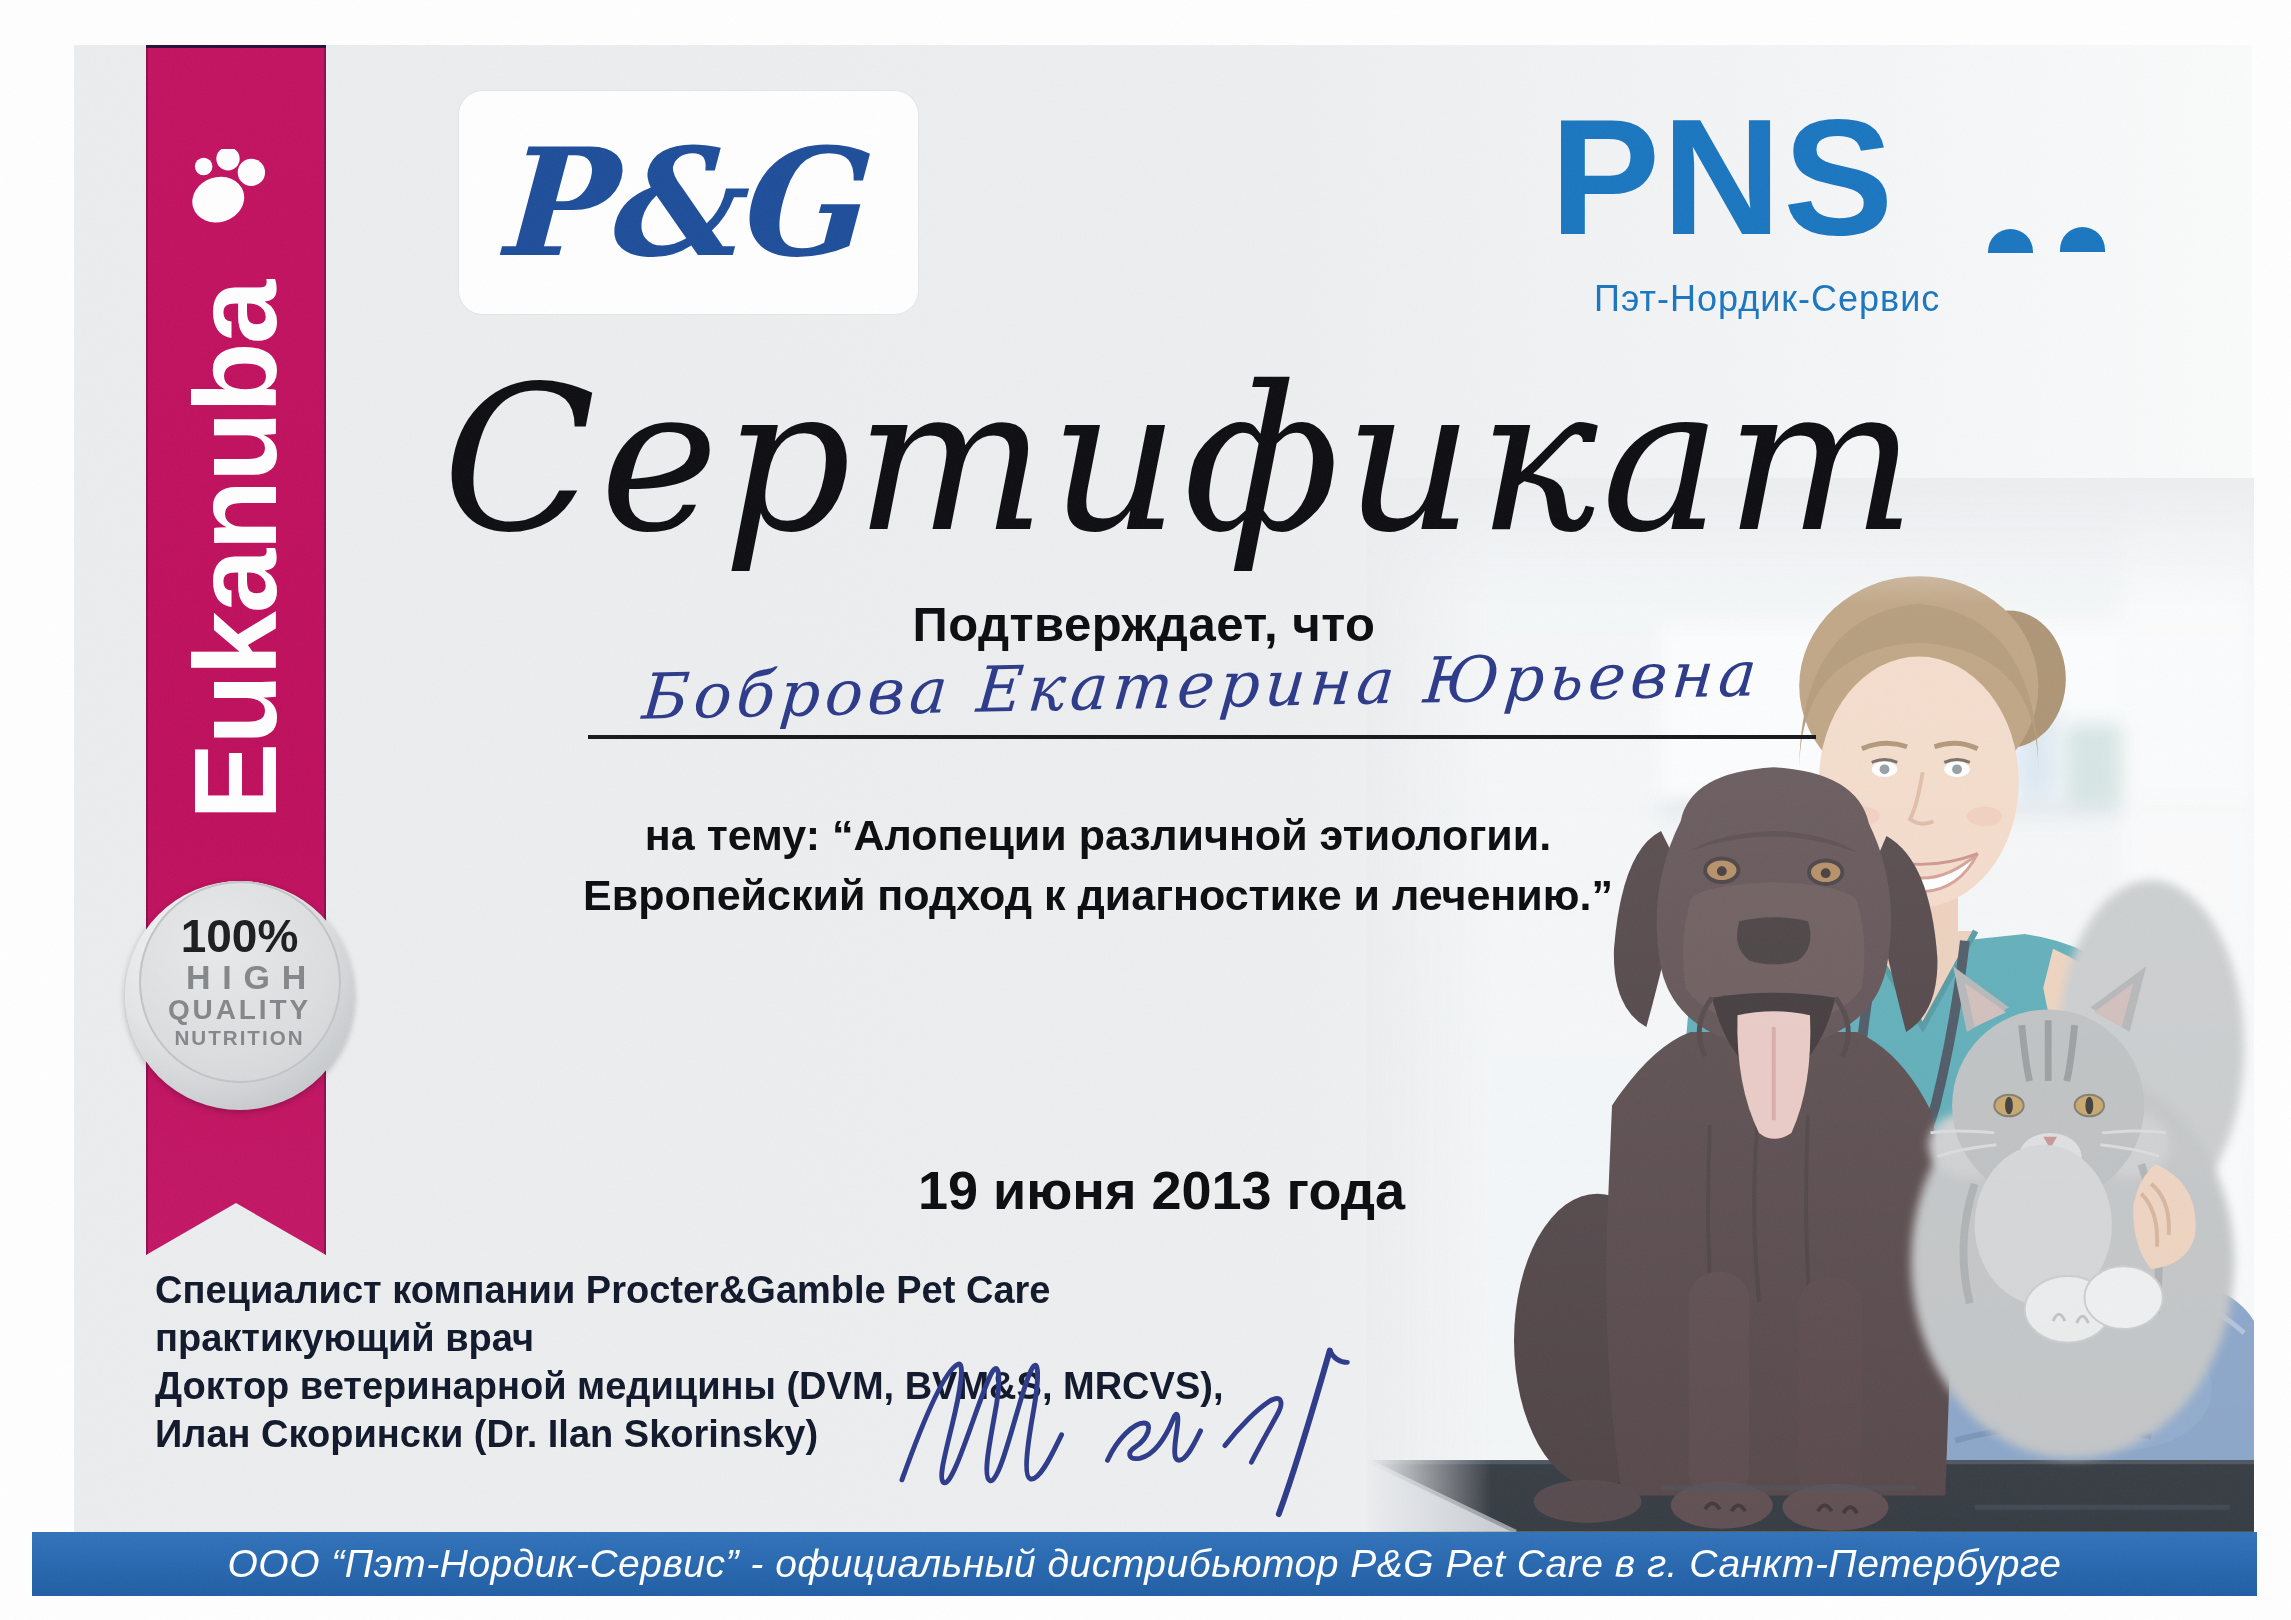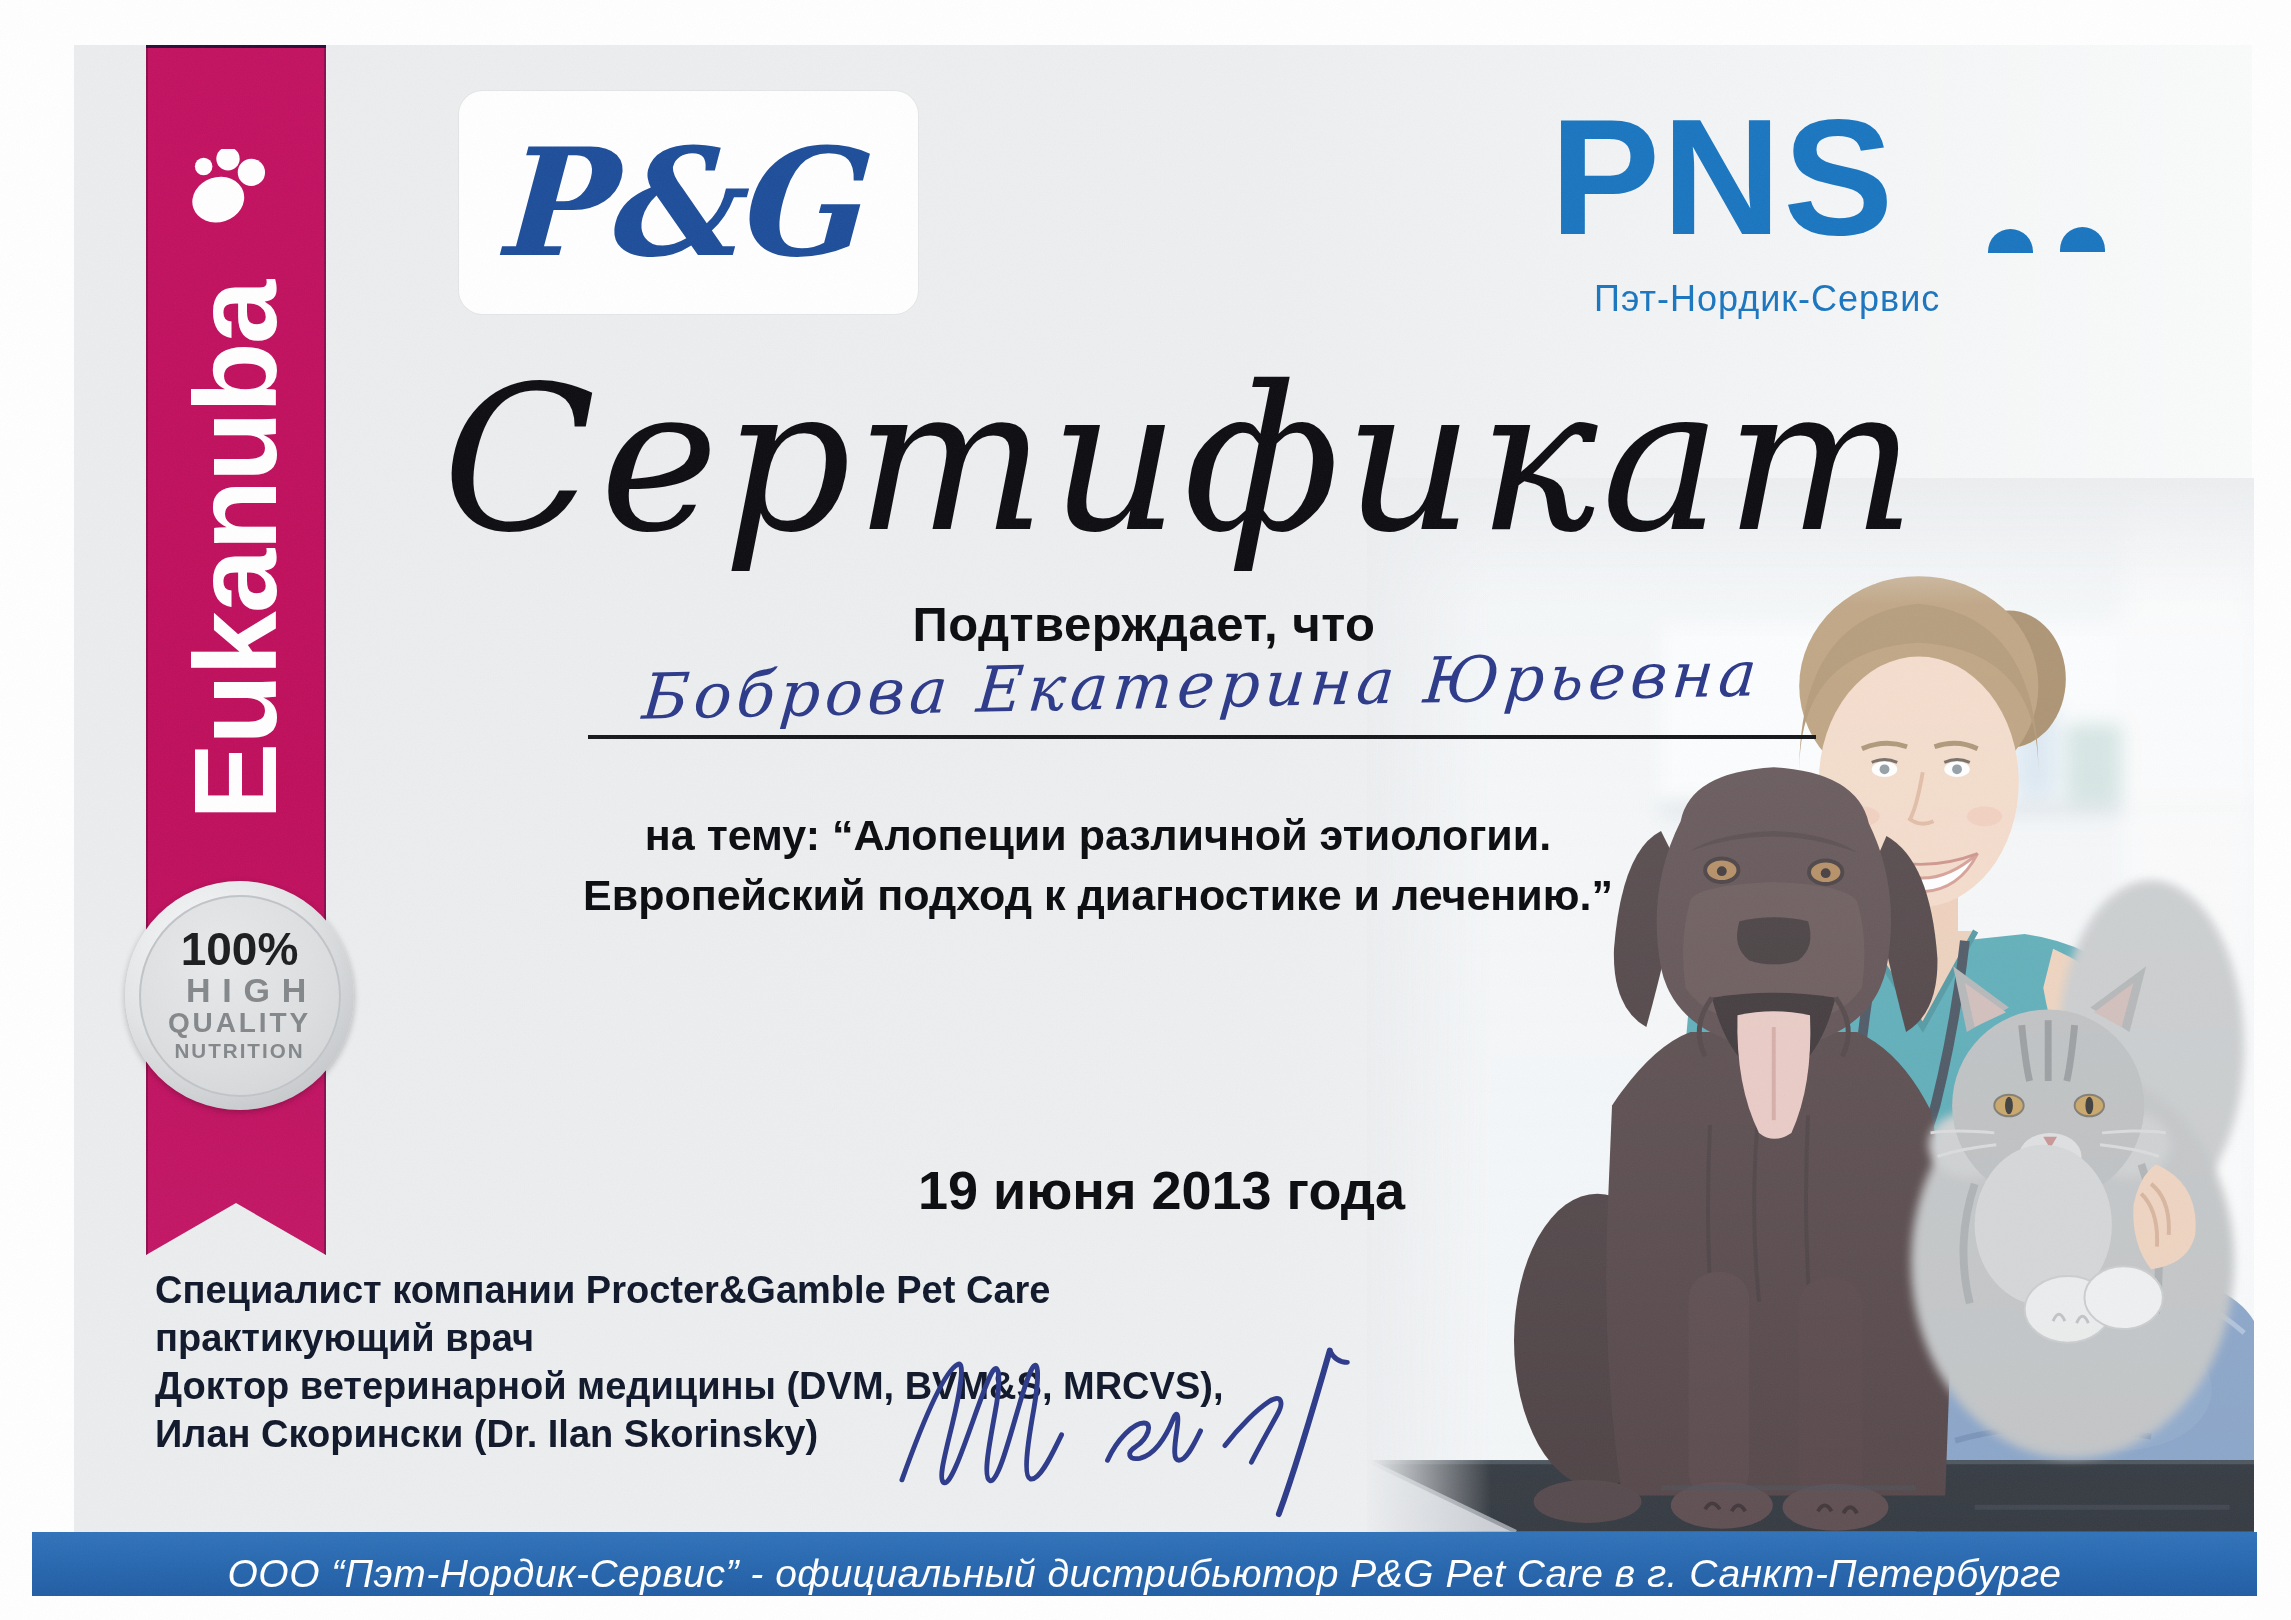--- a/index.html
+++ b/index.html
@@ -29,21 +29,21 @@
     color:#ffffff; font-weight:bold; font-size:116px; letter-spacing:-2px;
     font-family:"Liberation Sans", sans-serif; z-index:3;
   }
   .paw { position:absolute; left:189px; top:149px; z-index:3; }
 
   
   .badge {
     position:absolute; left:125px; top:881px; width:229px; height:229px; border-radius:50%;
     background:radial-gradient(circle at 35% 28%, #f8f9fa 0%, #e3e5e7 45%, #b7babd 100%);
     box-shadow:0 2px 5.9px rgba(0,0,0,.25); z-index:4;
-    display:flex; align-items:center; justify-content:center;
+    display:flex; align-items:flex-start; justify-content:center;
   }
   .badge-inner {
     width:202px; height:202px; border-radius:50%;
     background:radial-gradient(circle at 40% 32%, #e9eaec 0%, #dcdee0 60%, #cfd2d4 100%);
     box-shadow:inset 0 0 0 2px #c2c5c8;
     display:flex; flex-direction:column; align-items:center; justify-content:center;
     text-align:center;
   }
   .badge-100 { font-size:46px; font-weight:bold; color:#1c1d1f; line-height:45px; }
   .badge-high { font-size:34px; font-weight:bold; color:#85888b; letter-spacing:11.8px; line-height:36px; margin-left:25px;}
@@ -95,21 +95,21 @@
   .presenter {
     position:absolute; left:155px; top:1266px; width:1225px; z-index:4;
     font-weight:bold; color:#0f172a; font-size:38px; line-height:48px;
   }
   .signature { position:absolute; left:887px; top:1333px; z-index:5; }
 
   
   .footer-bar {
     position:absolute; left:32px; top:1532px; width:2225px; height:64px; z-index:6;
     background:linear-gradient(180deg,#3173ba 0%, #2767af 55%, #215da4 100%);
-    display:flex; align-items:flex-end; justify-content:center;
+    display:flex; align-items:center; justify-content:center;
   }
   .footer-text { color:#ffffff; font-size:39px; font-style:italic; letter-spacing:0.5px; white-space:nowrap; }
 
   
   .photo { position:absolute; left:1367px; top:478px; width:887px; height:1054px; z-index:1; }
   .photo::after {
     content:""; position:absolute; inset:0; pointer-events:none;
     background:
       linear-gradient(90deg, rgba(236,238,240,1) 0%, rgba(236,238,240,0) 14%),
       linear-gradient(180deg, rgba(236,238,240,1) 0%, rgba(236,238,240,0) 12%),

